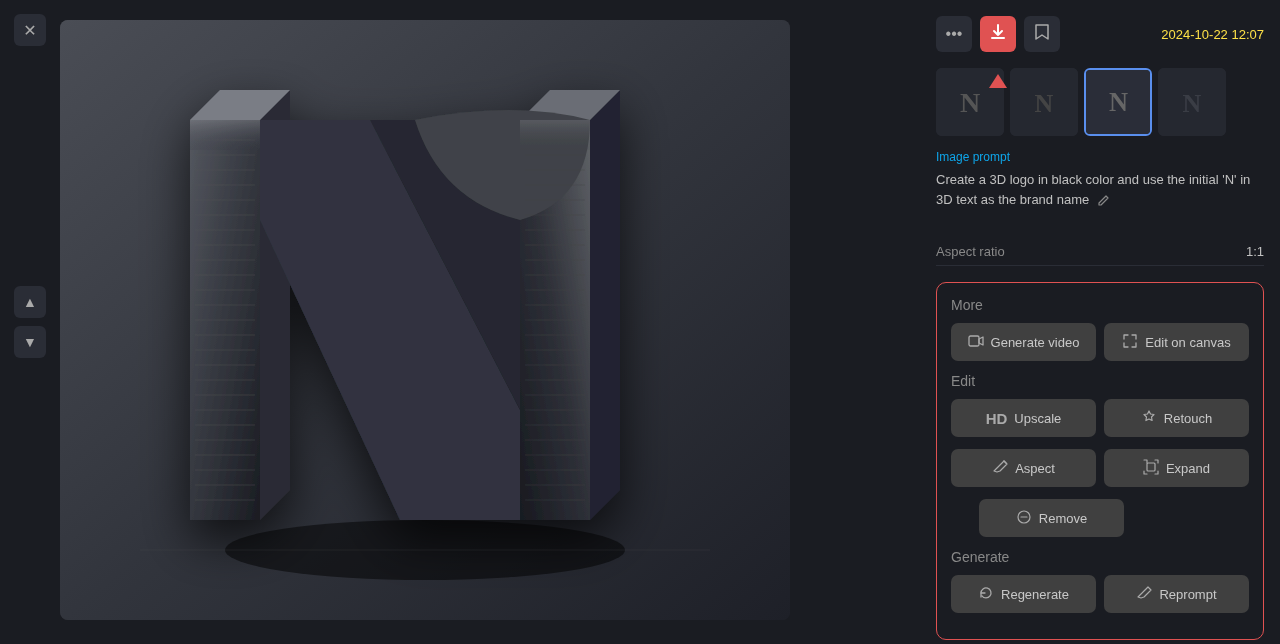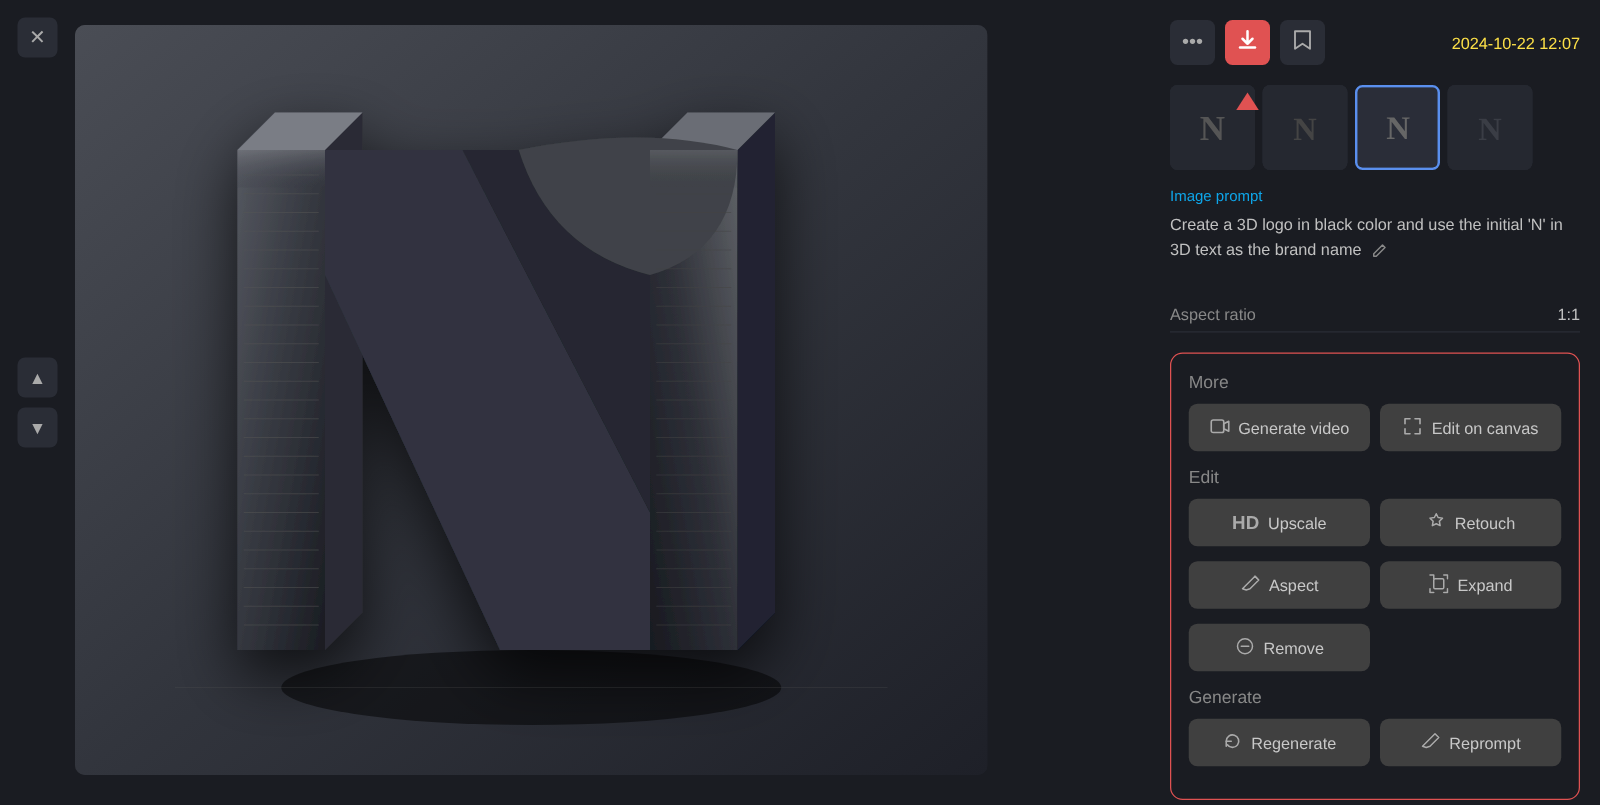--- a/index.html
+++ b/index.html
@@ -472,21 +472,21 @@
         <span class="btn-icon">
           <svg width="16" height="16" viewBox="0 0 16 16" fill="none">
             <rect x="4" y="4" width="8" height="8" rx="1" stroke="#aaa" stroke-width="1.2"></rect>
             <path d="M1 1h3v3M12 1h3v3M15 12v3h-3M4 15H1v-3" stroke="#aaa" stroke-width="1.2" stroke-linecap="round" stroke-linejoin="round"></path>
           </svg>
         </span>
         <span>Expand</span>
       </div>
     </div>
     <div class="action-grid">
-      <div class="action-btn" style="max-width:calc(50% - 4px);">
+      <div class="action-btn" style="max-width:calc(50% - 4px);margin-left:28px;">
         <span class="btn-icon">
           <svg width="16" height="16" viewBox="0 0 16 16" fill="none">
             <circle cx="8" cy="8" r="6" stroke="#aaa" stroke-width="1.2"></circle>
             <path d="M5 8h6" stroke="#aaa" stroke-width="1.2" stroke-linecap="round"></path>
           </svg>
         </span>
         <span>Remove</span>
       </div>
     </div>
 

